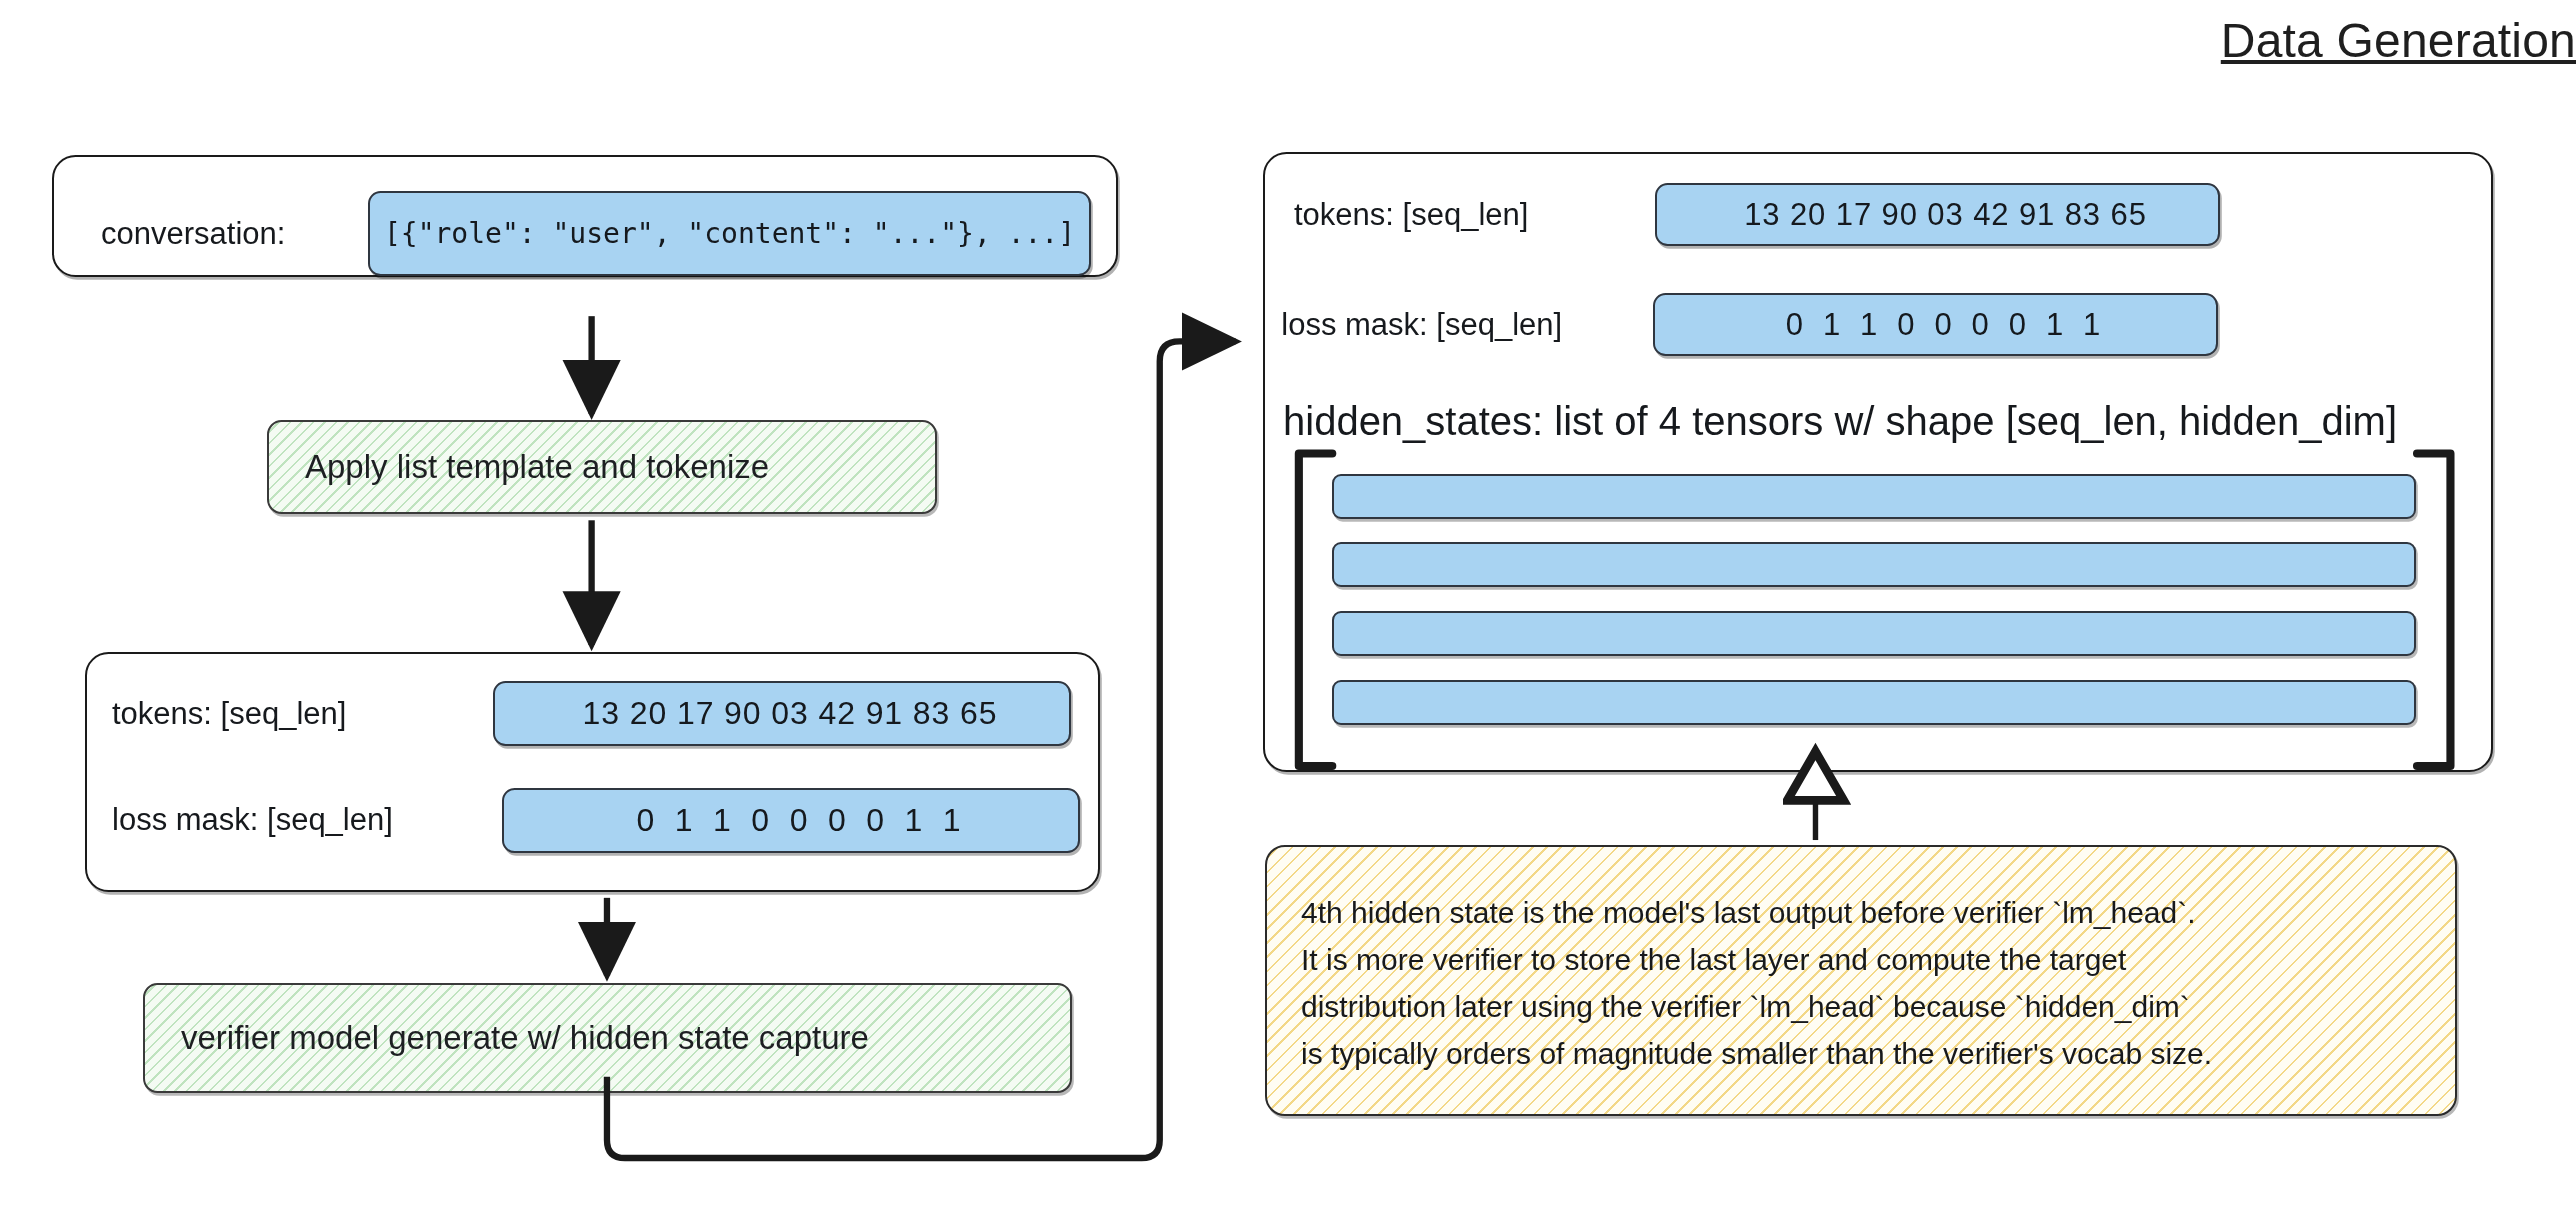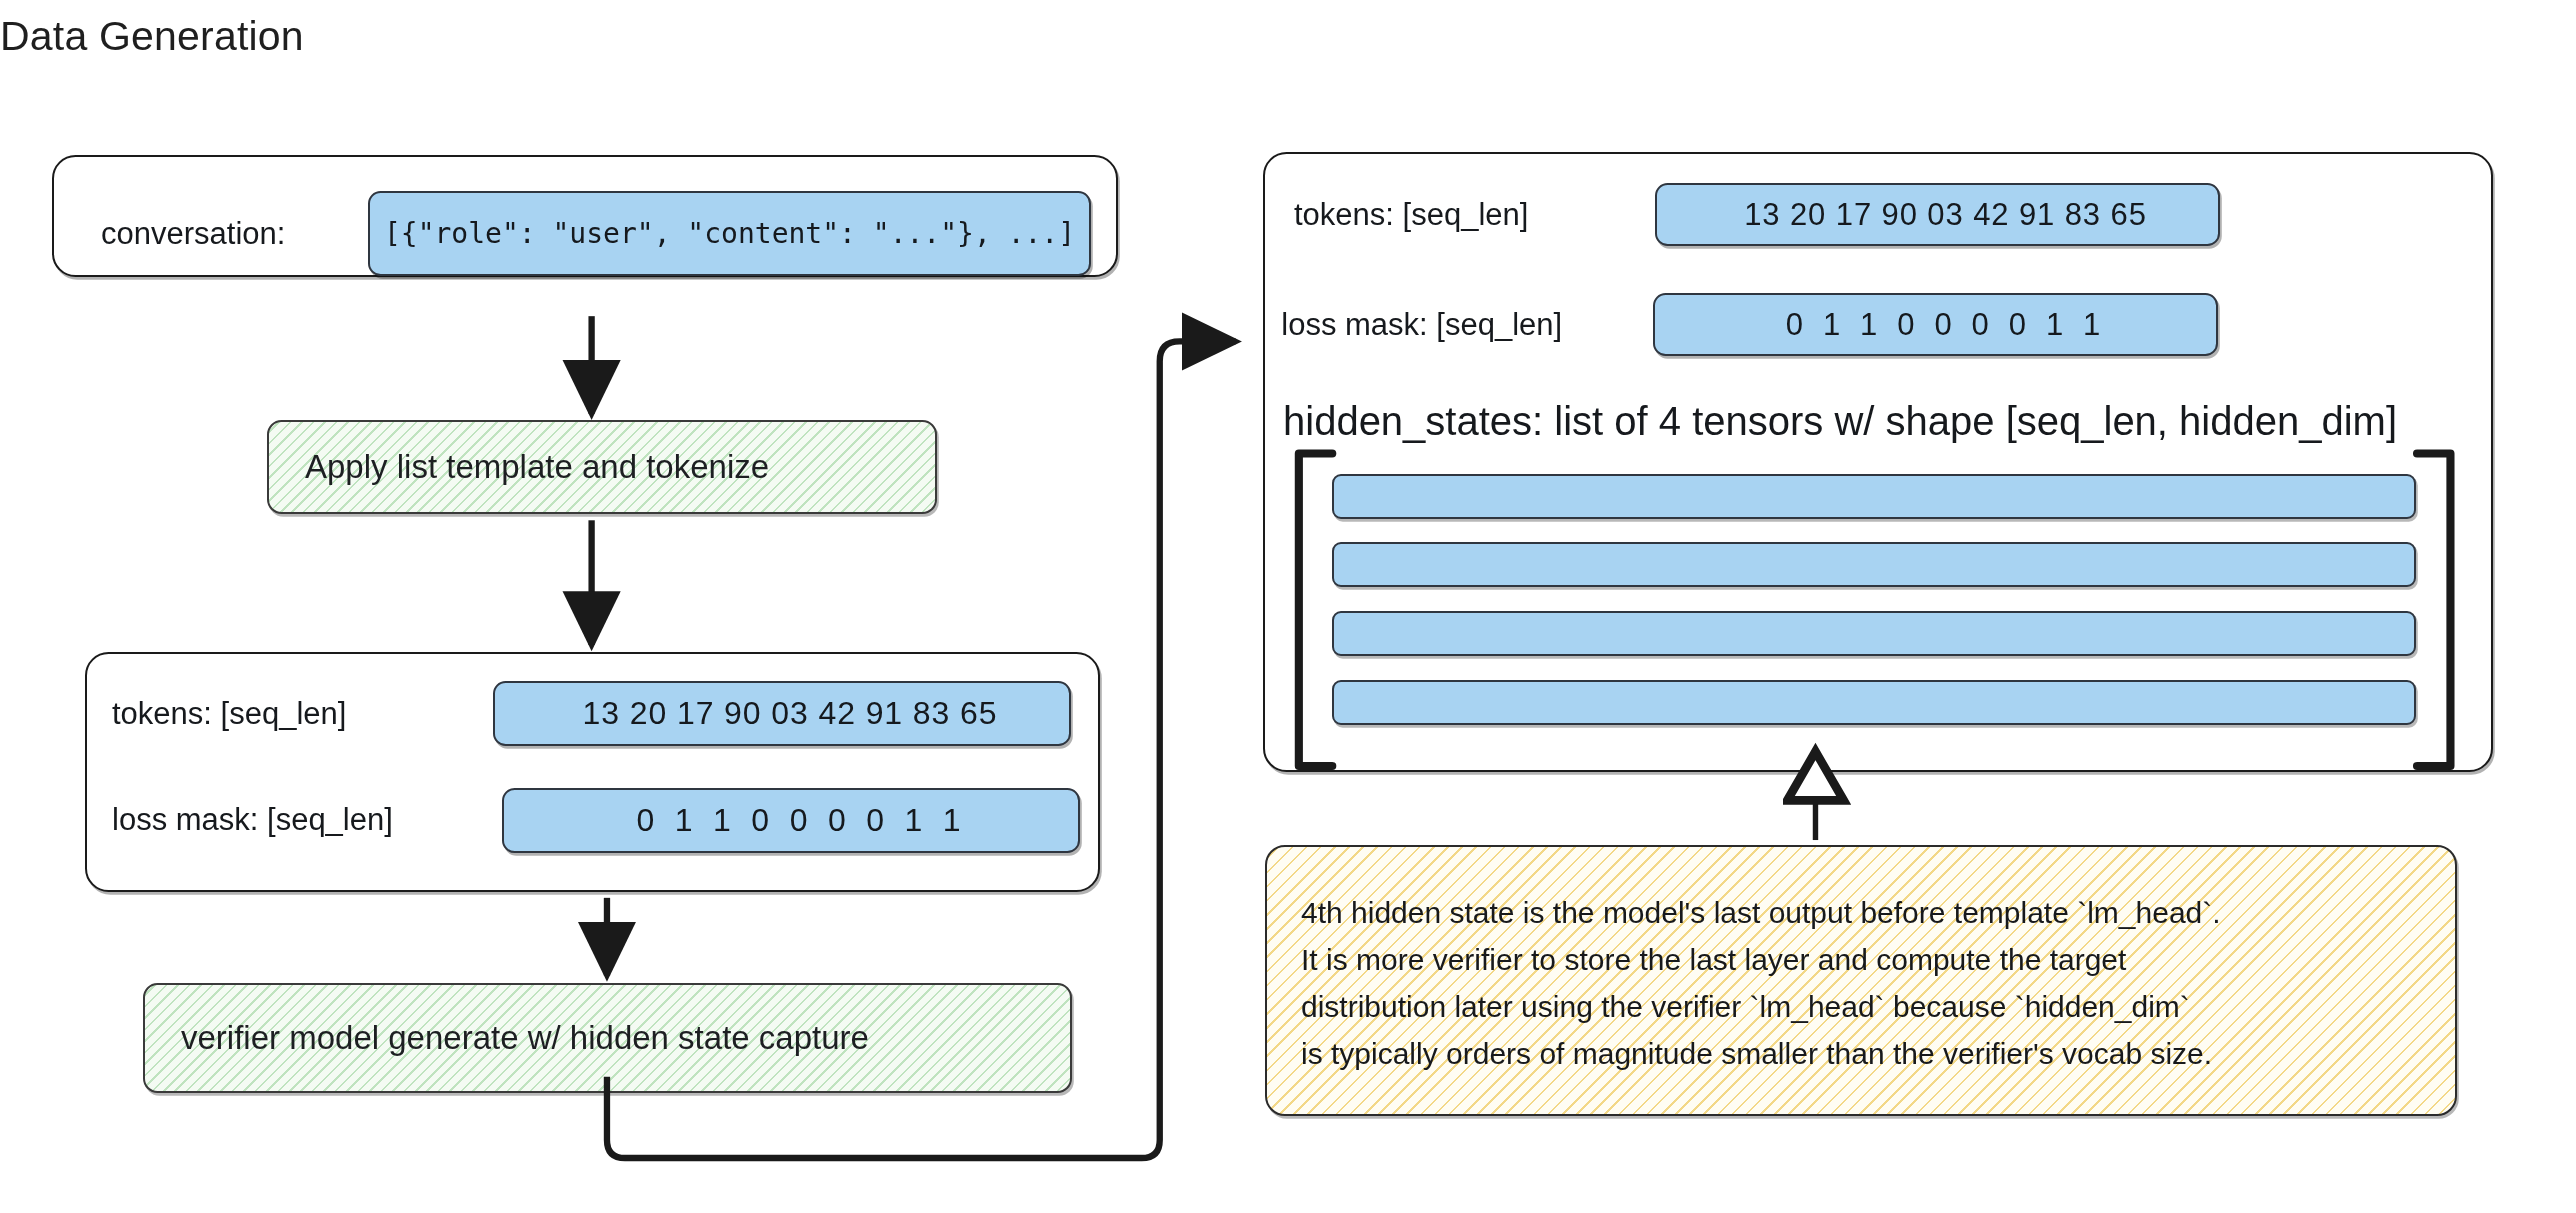--- a/index.html
+++ b/index.html
@@ -18,25 +18,26 @@
     height: 1214px;
     background: #ffffff;
   }
 
   
   #diagram-title {
     position: absolute;
     left: 0;
     top: 12.6px;
     width: 2576px;
-    text-align: left;
-    font-size: 41px;
+    text-align: right;
+    font-size: 48px;
     font-weight: 400;
     color: #1f1f1f;
     letter-spacing: 0.2px;
+    text-decoration: underline;
   }
 
   
   .card {
     position: absolute;
     background: #ffffff;
     border: 2.7px solid #1a1a1a;
     border-radius: 23.5px;
     box-shadow: 1.8px 2.7px 0 rgba(0,0,0,0.30);
   }
@@ -179,21 +180,21 @@
 
     <div class="field-label" style="left:18px; top:244px; height:47px; font-size:40px;">hidden_states: list of 4 tensors w/ shape [seq_len, hidden_dim]</div>
 
     <div class="bar" style="left:67px; top:320px; width:1084px; height:45px;"></div>
     <div class="bar" style="left:67px; top:388px; width:1084px; height:45px;"></div>
     <div class="bar" style="left:67px; top:457px; width:1084px; height:45px;"></div>
     <div class="bar" style="left:67px; top:526px; width:1084px; height:45px;"></div>
   </div>
 
   <div id="note-box" style="left:1265px; top:845px; width:1192px; height:271px;">
-    <div class="note-line">4th hidden state is the model's last output before template `lm_head`.</div>
+    <div class="note-line">4th hidden state is the model's last output before verifier `lm_head`.</div>
     <div class="note-line">It is more verifier to store the last layer and compute the target</div>
     <div class="note-line">distribution later using the verifier `lm_head` because `hidden_dim`</div>
     <div class="note-line">is typically orders of magnitude smaller than the verifier's vocab size.</div>
   </div>
 
   <svg id="overlay" viewBox="0 0 2852 1344">
     <defs>
       <marker id="arrowSolid" markerWidth="11" markerHeight="11" refX="8.5" refY="5" orient="auto" markerUnits="strokeWidth">
         <path d="M0,0.4 L9.5,5 L0,9.6 z" fill="#1a1a1a"></path>
       </marker>

